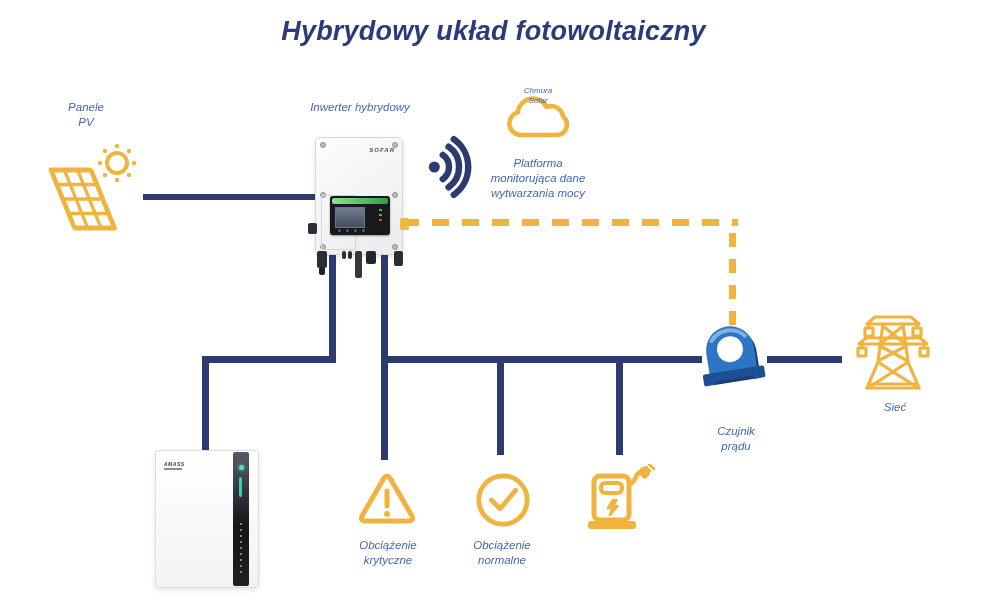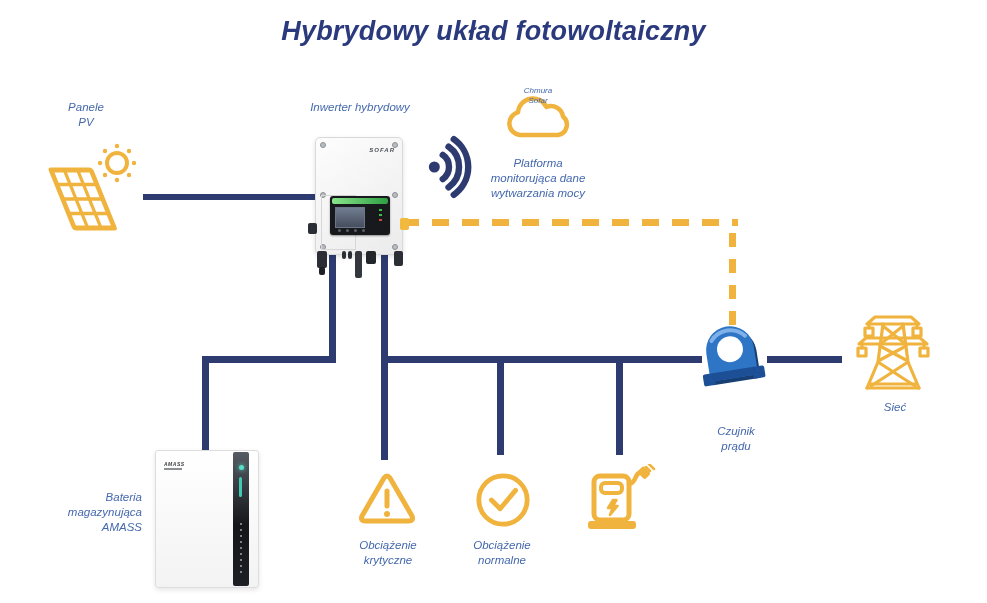--- a/index.html
+++ b/index.html
@@ -168,23 +168,20 @@
       <path d="M30 14 L25 52 L14 78 M50 14 L55 52 L66 78"></path>
       <path d="M30 16 L50 32 M50 16 L30 32"></path>
       <path d="M27 36 L53 50 M53 36 L27 50"></path>
       <path d="M25 52 L62 76 M55 52 L18 76"></path>
       <path d="M14 78 H66"></path>
       <path d="M18 74 H62"></path>
     </g>
   </svg>
   <div class="abs lbl" style="left:855px;top:400px;width:80px;">Sieć</div>
 
-  <div class="abs lbl right" style="left:28px;top:490px;width:114px;">Bateria
-magazynująca
-AMASS</div>
   <div id="battery" class="abs">
     <span id="bat-logo">AMASS</span>
     <span id="bat-logo-bar"></span>
     <div id="bat-strip"></div>
     <span id="bat-led"></span>
     <span id="bat-bar"></span>
     <span id="bat-dots"></span>
   </div>
 
   <svg class="abs" style="left:355px;top:470px;" width="64" height="60" viewBox="0 0 64 60">

